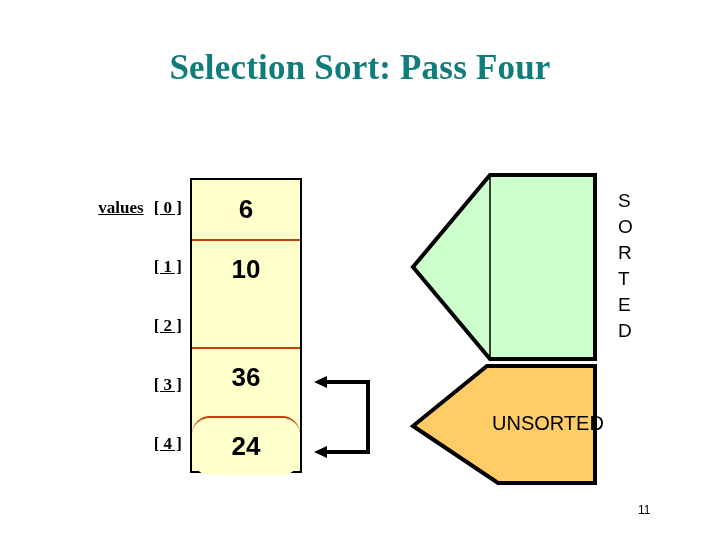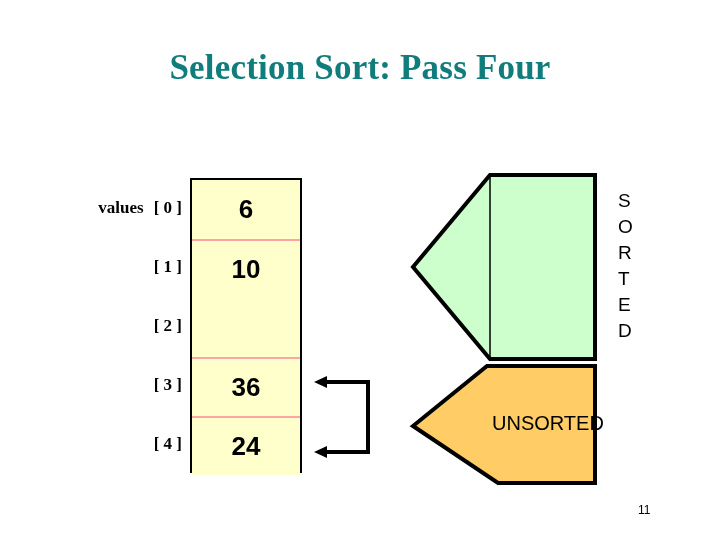--- a/index.html
+++ b/index.html
@@ -43,20 +43,21 @@
     width: 138px;
     height: 59px;
     display: flex;
     align-items: center;
     justify-content: flex-end;
     font-family: "Liberation Serif", serif;
     font-weight: bold;
     font-size: 17px;
     color: #000000;
     white-space: nowrap;
+    text-decoration: underline;
   }
   .idx-row .vname {
     margin-right: 10px;
   }
   .idx-row .vname.hidden {
     visibility: hidden;
   }
 
   
   #array-table {
@@ -78,21 +79,21 @@
     box-sizing: border-box;
     display: flex;
     align-items: center;
     justify-content: center;
     font-family: "Liberation Sans", sans-serif;
     font-weight: bold;
     font-size: 26px;
     color: #000000;
   }
   .array-cell.sep {
-    border-top: 2px solid #fca5a5;
+    border-top: 2px solid #c2410c;
   }
 
   
   .pent {
     position: absolute;
   }
   .pent svg {
     display: block;
     overflow: visible;
   }
@@ -166,22 +167,22 @@
     <span>[ 3 ]</span>
   </div>
   <div class="idx-row" style="top:414px;">
     <span class="vname hidden">values</span>
     <span>[ 4 ]</span>
   </div>
 
   <div id="array-table">
     <div class="array-cell" style="top:0px;">6</div>
     <div class="array-cell sep" style="top:59px;">10</div>
-    <div class="array-cell sep" style="top:177px;">36</div>
-    <div class="array-cell sep" style="top:236px;">24</div>
+    <div class="array-cell sep" style="top:167px;">36</div>
+    <div class="array-cell sep" style="top:236px;border-radius:18px;">24</div>
   </div>
 
   <div id="swap-arrow">
     <svg width="66" height="94" viewBox="0 0 66 94">
       <polyline points="10,10 54,10 54,80 10,80" fill="none" stroke="#000000" stroke-width="4"></polyline>
       <polygon points="0,10 13,4 13,16" fill="#000000"></polygon>
       <polygon points="0,80 13,74 13,86" fill="#000000"></polygon>
     </svg>
   </div>
 

